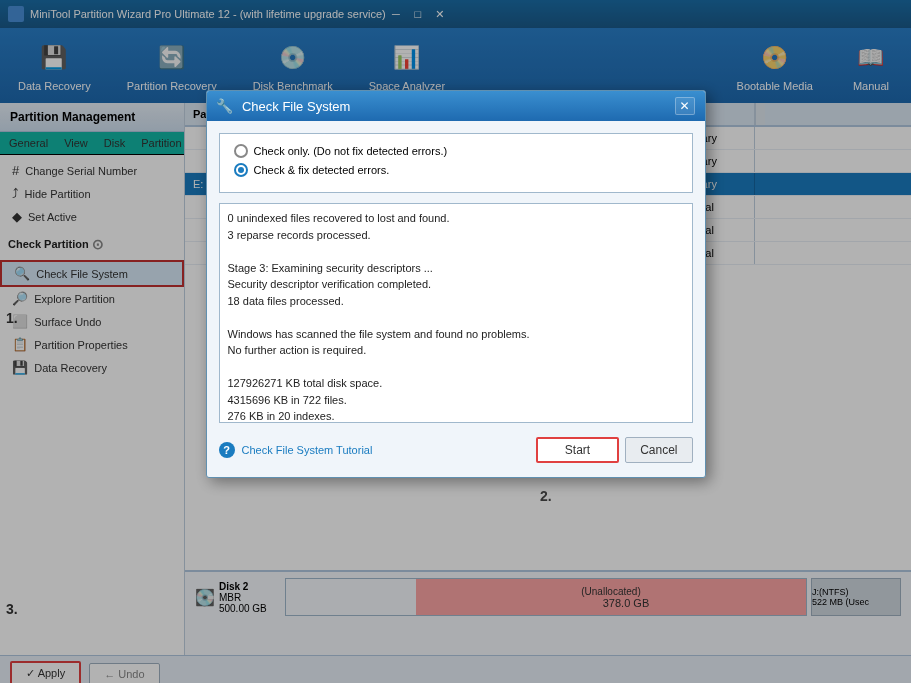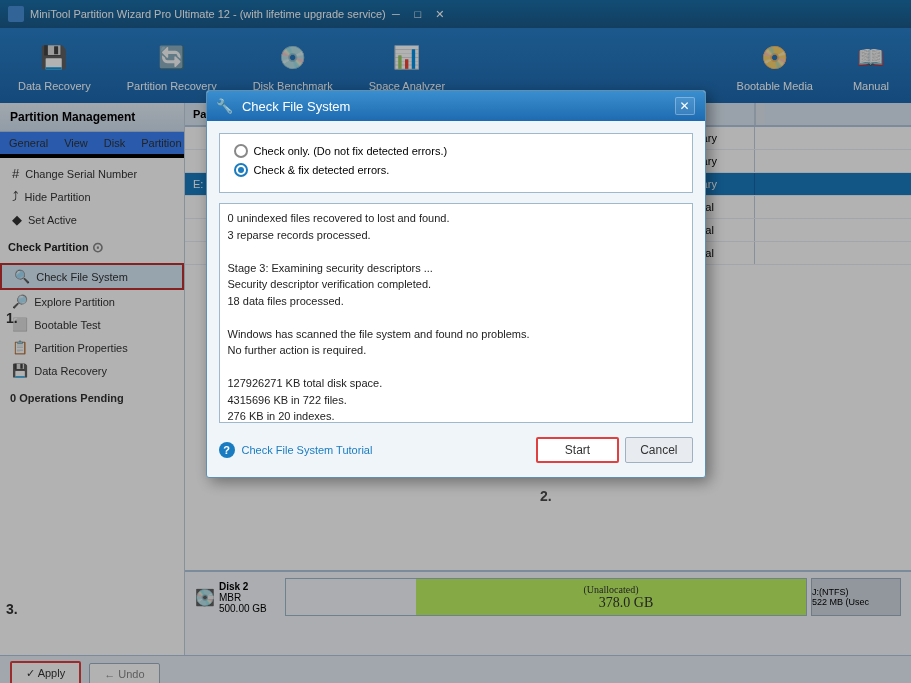--- a/index.html
+++ b/index.html
@@ -61,22 +61,22 @@
     .sidebar-header {
       background: linear-gradient(to bottom, #e8f0f8, #d0e0f0);
       padding: 7px 10px;
       font-weight: bold;
       font-size: 12px;
       border-bottom: 1px solid #b0c8e0;
     }
     .sidebar-menu-bar {
       display: flex;
       padding: 3px 5px;
-      border-bottom: 4px solid #000000;
-      background: #3b82f6;
+      border-bottom: 1px solid #000000;
+      background: #14b8a6;
       gap: 8px;
     }
     .sidebar-menu-item {
       font-size: 11px; color: #333; cursor: pointer; padding: 2px 4px;
     }
 
     .sidebar-section { padding: 4px 0; }
     .sidebar-item {
       display: flex; align-items: center; padding: 4px 12px;
       font-size: 11px; color: #333; cursor: pointer; gap: 6px;
@@ -402,33 +402,32 @@
         <div class="sidebar-item active" style="border: 2px solid #c03030; background: #d8eaf8;">
           <span class="sidebar-icon">🔍</span>
           <span>Check File System</span>
         </div>
         <div class="sidebar-item">
           <span class="sidebar-icon">🔎</span>
           <span>Explore Partition</span>
         </div>
         <div class="sidebar-item">
           <span class="sidebar-icon">⬜</span>
-          <span>Bootable Test</span>
+          <span>Surface Undo</span>
         </div>
         <div class="sidebar-item">
           <span class="sidebar-icon">📋</span>
           <span>Partition Properties</span>
         </div>
         <div class="sidebar-item">
           <span class="sidebar-icon">💾</span>
           <span>Data Recovery</span>
         </div>
       </div>
 
-      <div class="operations-pending">0 Operations Pending</div>
     </div>
 
     <div class="content-area">
 
       <div class="partition-table">
         <div class="pt-header">
           <div class="pt-col" style="width:160px;">Partition</div>
           <div class="pt-col" style="width:80px;">Capacity</div>
           <div class="pt-col" style="width:70px;">Used</div>
           <div class="pt-col" style="width:70px;">Unused</div>
@@ -494,23 +493,23 @@
               <div style="font-weight:bold;">Disk 2</div>
               <div>MBR</div>
               <div>500.00 GB</div>
             </div>
           </div>
           <div class="disk-partitions">
             <div class="disk-part" style="width:25%; background:#3a7fd5; color:white;margin-top:44px;">
               <span style="font-weight:bold; font-size:10px;">E:(NTFS)</span>
               <span style="font-size:9px;">122.0 GB (Used: 3%)</span>
             </div>
-            <div class="disk-part" style="width:75%; background:#bef264; color:#333;font-family:Liberation Serif, serif;">
+            <div class="disk-part" style="width:75%; background:#fca5a5; color:#333;">
               <span style="font-size:10px;">(Unallocated)</span>
-              <span style="font-size:14px;margin-left:30px;">378.0 GB</span>
+              <span style="font-size:11px;margin-left:30px;">378.0 GB</span>
             </div>
           </div>
           <div style="width: 90px; height: 38px; background:#d0d8e0; border: 1px solid #a0b0c0; margin-left: 4px; display:flex; flex-direction:column; justify-content:center; align-items:flex-start; font-size:9px;">
             <span>J:(NTFS)</span>
             <span>522 MB (Usec</span>
           </div>
         </div>
       </div>
     </div>
   </div>

